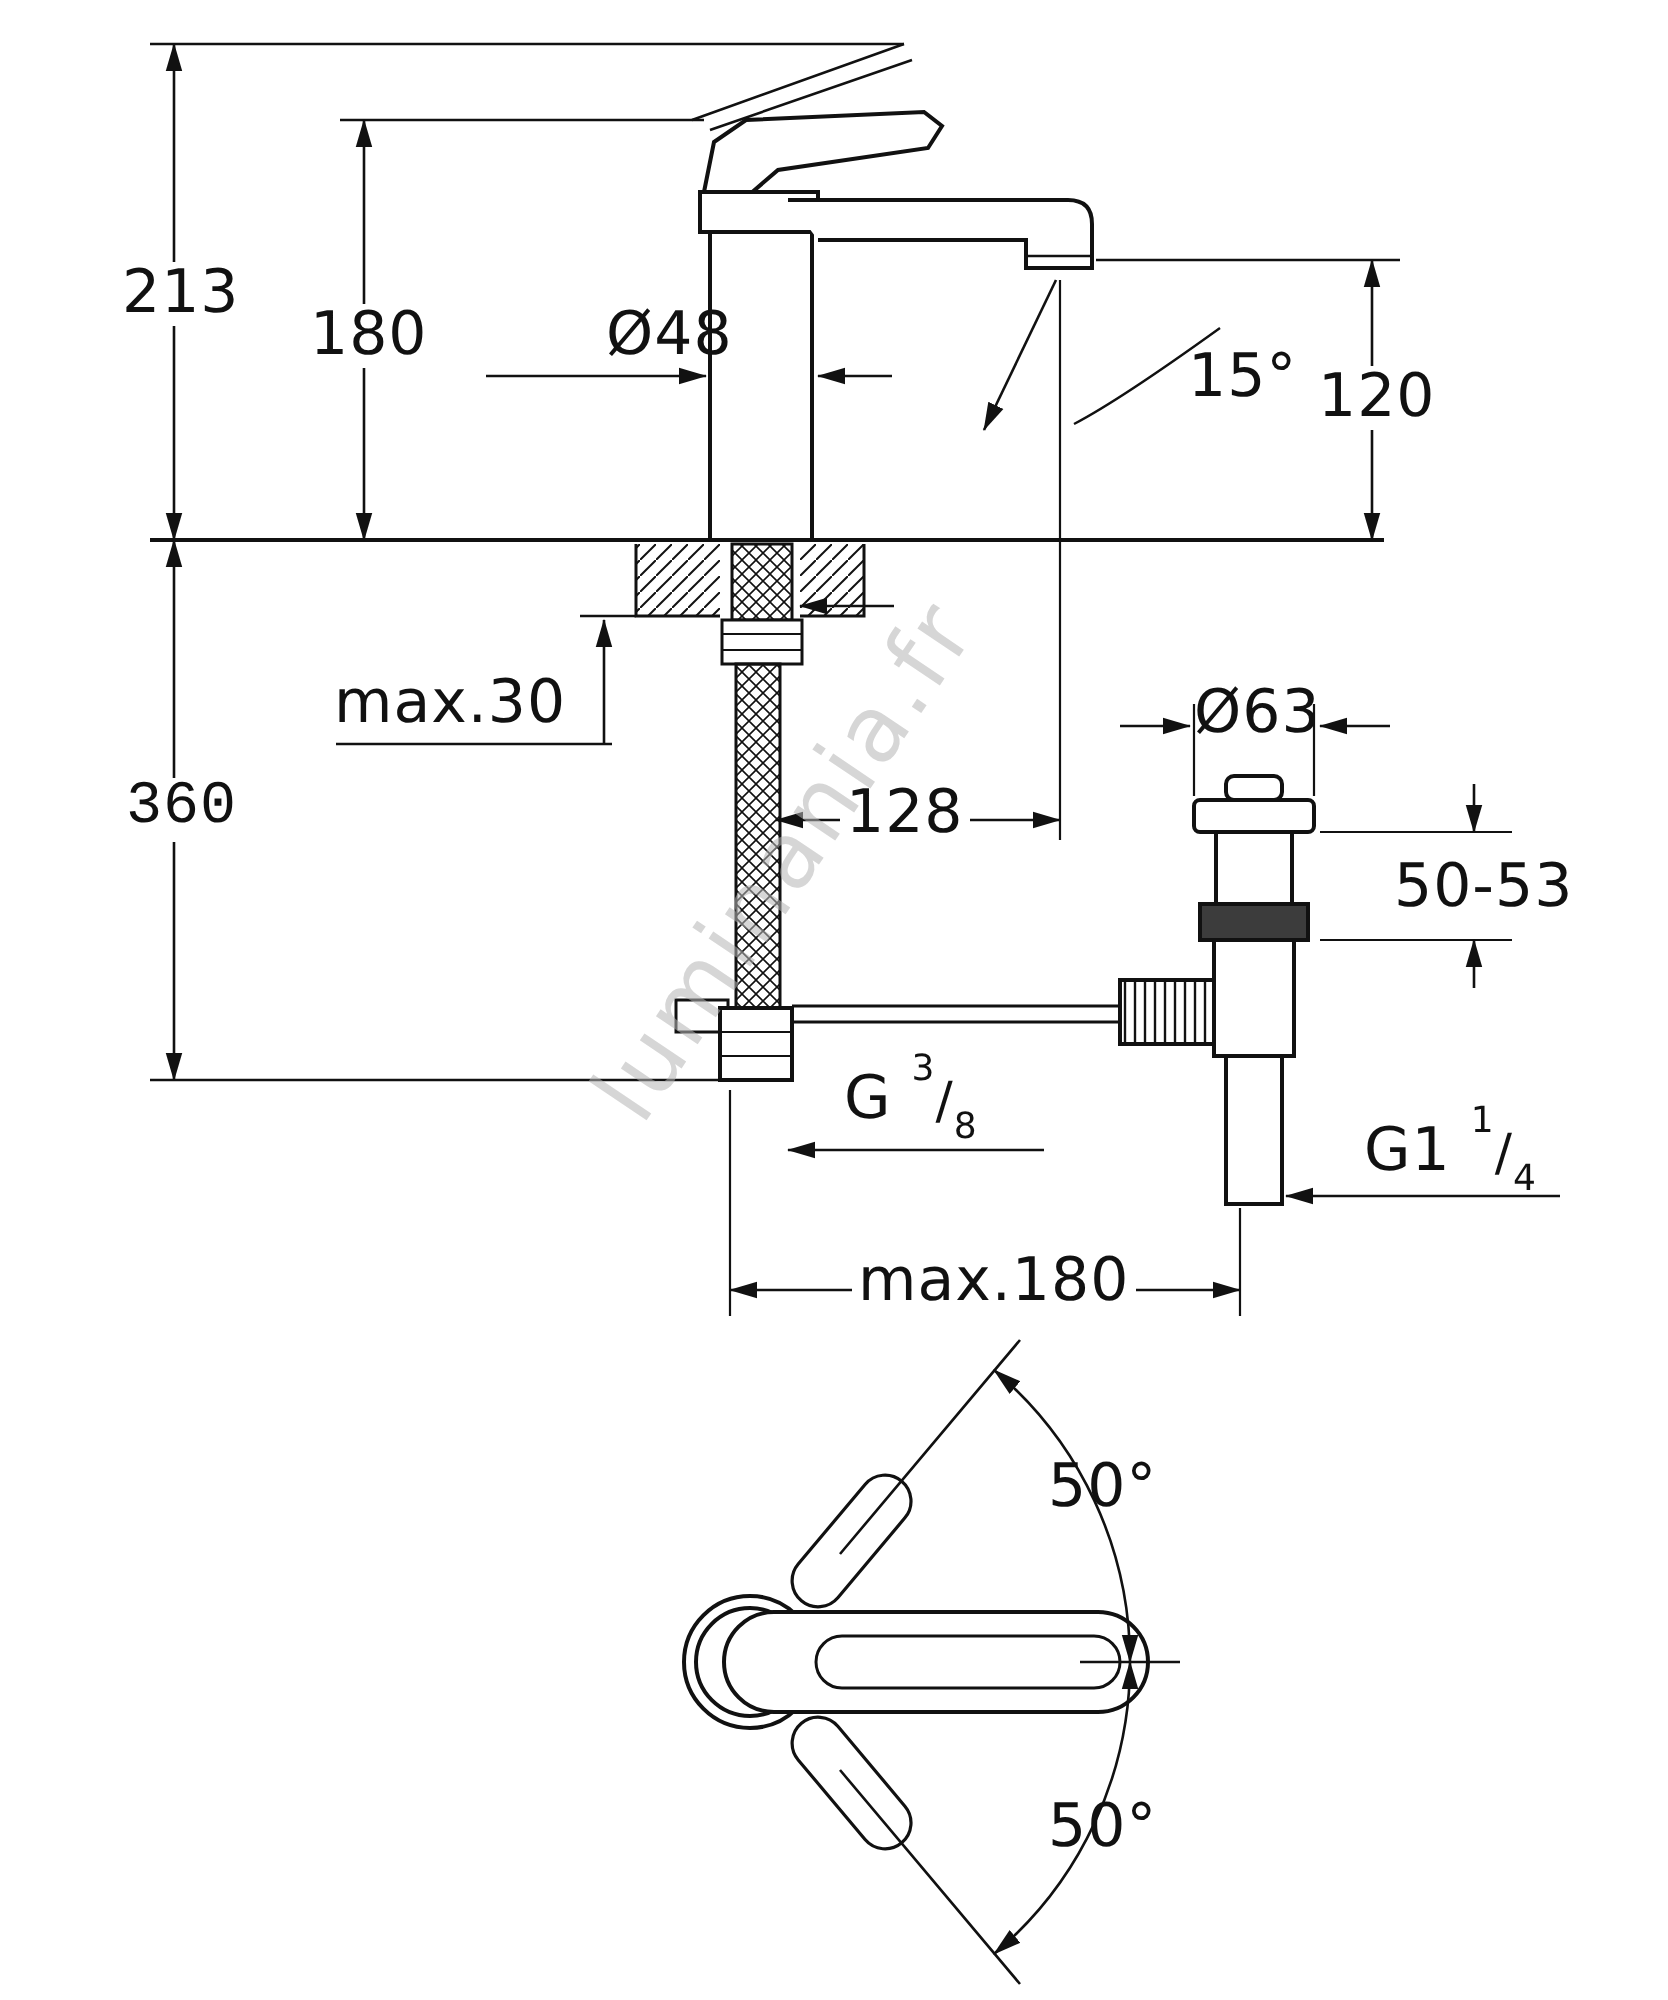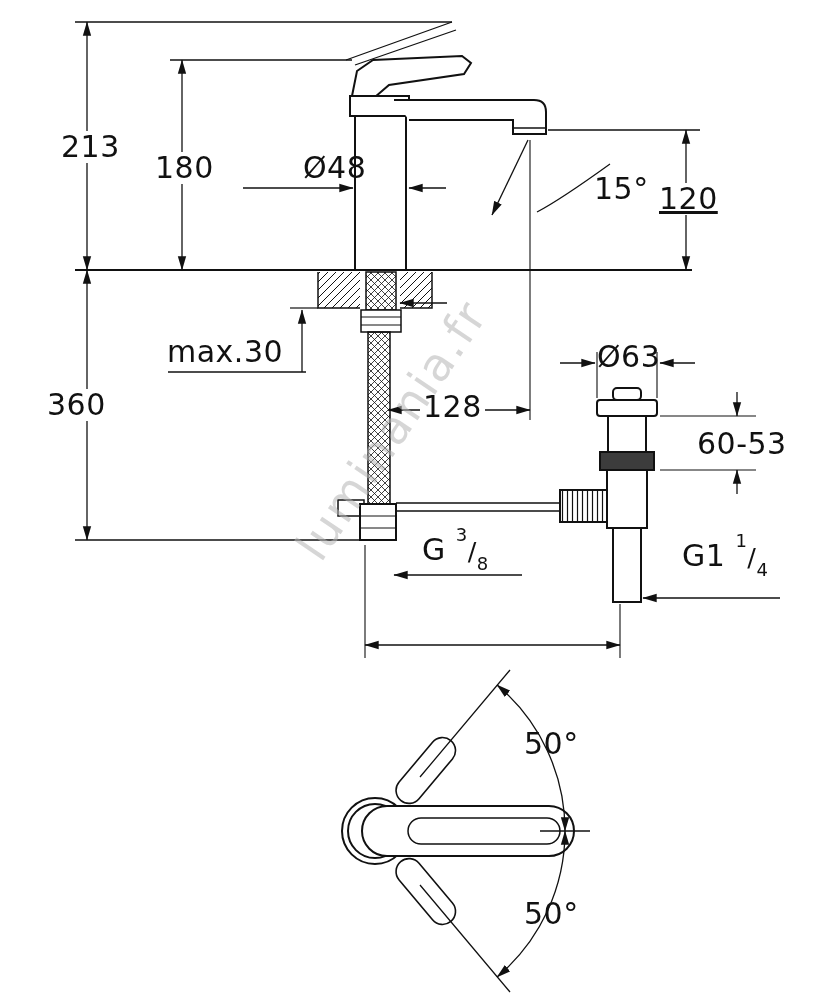--- a/index.html
+++ b/index.html
@@ -146,28 +146,29 @@
 
       <path d="M365,545 V658 M620,604 V658" stroke-width="1.1"></path>
       <path d="M365,645 H620" marker-start="url(#arr)" marker-end="url(#arr)"></path>
     </g>
   </svg>
 
   <span class="dim bg" style="left:58px;top:131px;">213</span>
   <span class="dim bg" style="left:152px;top:152px;text-align:right;">180</span>
   <span class="dim" style="left:255px;top:152px;margin-left:48px;">Ø48</span>
   <span class="dim" style="left:594px;top:133px;margin-top:40px;">15°</span>
-  <span class="dim bg" style="left:656px;top:183px;text-decoration:underline;">120</span>
+  <span class="dim bg" style="left:656px;top:183px;">120</span>
   <span class="dim" style="left:167px;top:336px;text-align:right;">max.30</span>
-  <span class="dim bg" style="left:44px;top:389px;">360</span>
+  <span class="dim bg" style="left:60px;top:389px;font-family:Liberation Mono, monospace;">360</span>
   <span class="dim bg" style="left:420px;top:391px;">128</span>
   <span class="dim" style="left:597px;top:341px;">Ø63</span>
-  <span class="dim bg" style="left:694px;top:428px;">60-53</span>
+  <span class="dim bg" style="left:694px;top:428px;">50-53</span>
 
   <span class="dim" style="left:422px;top:534px;"><span>G</span>&nbsp;<sup>3</sup><span class="fs">/</span><sub>8</sub></span>
 
-  <span class="dim" style="left:682px;top:540px;text-align:right;"><span>G1</span>&nbsp;<sup>1</sup><span class="fs">/</span><sub>4</sub></span>
+  <span class="dim" style="left:682px;top:560px;text-align:right;"><span>G1</span>&nbsp;<sup>1</sup><span class="fs">/</span><sub>4</sub></span>
 
+  <span class="dim bg" style="left:426px;top:625px;">max.180</span>
   <span class="dim" style="left:524px;top:728px;">50°</span>
   <span class="dim" style="left:524px;top:898px;">50°</span>
 
   <div class="watermark">luminania.fr</div>
 </div>
 
 </body></html>

